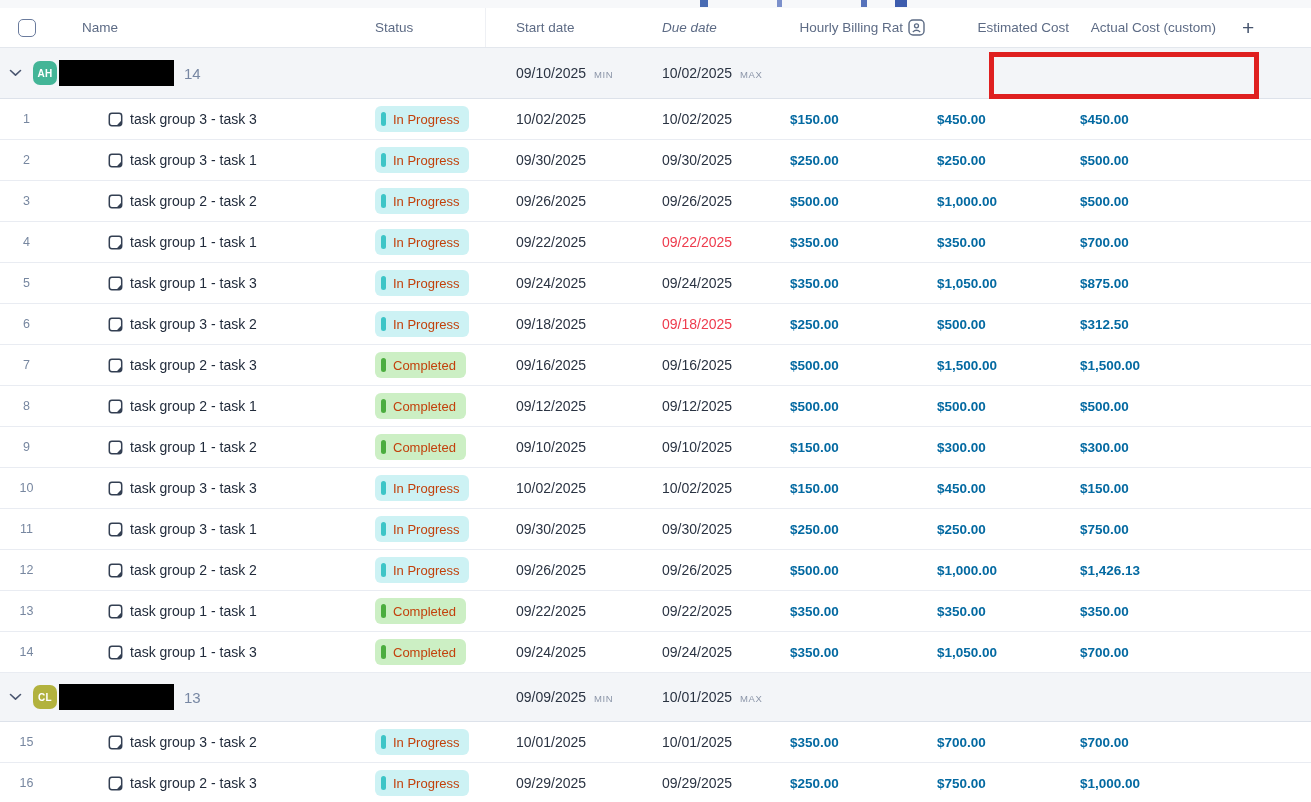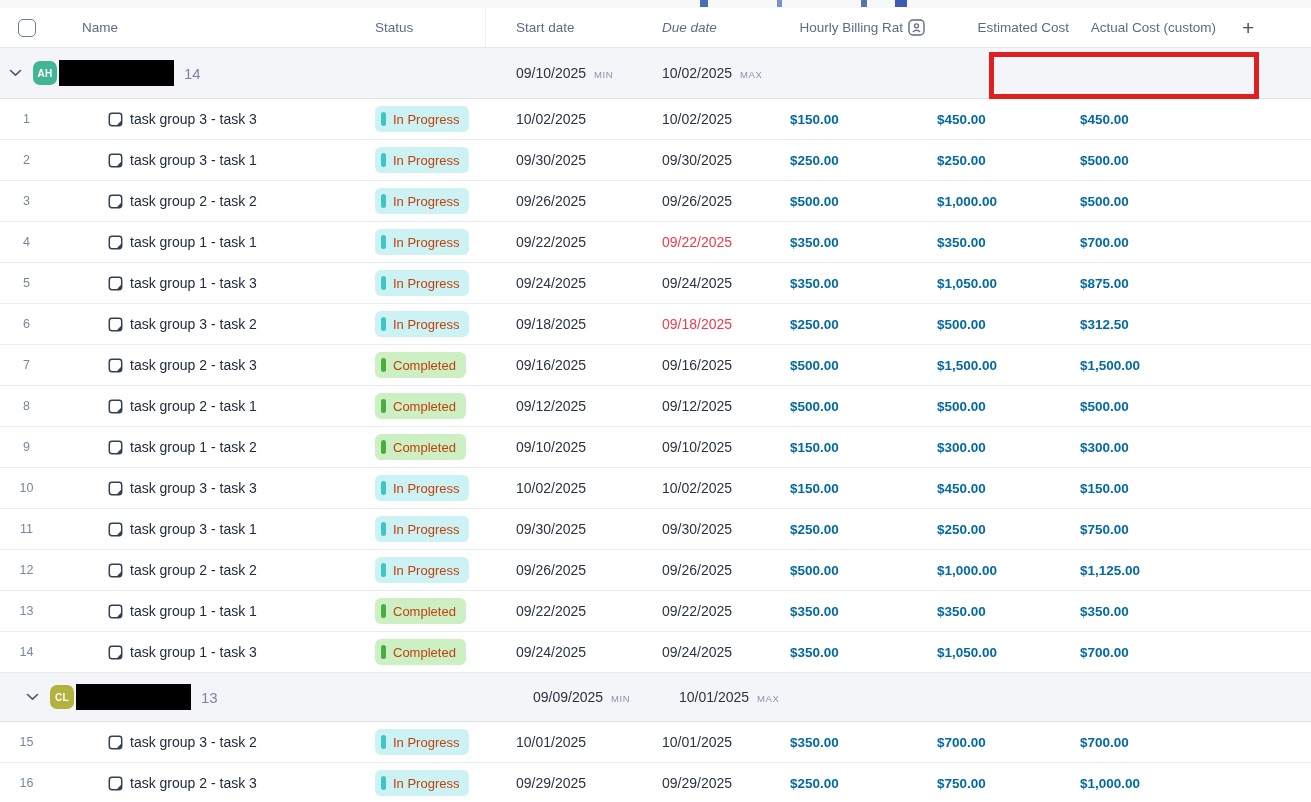--- a/index.html
+++ b/index.html
@@ -383,21 +383,21 @@
         <span>task group 2 - task 2</span>
       </div>
       <div class="c-status"><span class="badge" style="background: rgb(205, 242, 244);">
           <span class="bar" style="background: rgb(61, 197, 199);"></span>
           <span>In Progress</span>
         </span></div>
       <div class="c-start">09/26/2025</div>
       <div class="c-due">09/26/2025</div>
       <div class="c-money">$500.00</div>
       <div class="c-money">$1,000.00</div>
-      <div class="c-money">$1,125.00</div>
+      <div class="c-money">$1,426.13</div>
       <div></div>
     </div>
     <div class="grid-row task-row">
       <div class="c-num">13</div>
       <div class="c-name">
         <span>
           <svg width="15" height="15" viewBox="0 0 15 15">
             <rect x="1.3" y="1.3" width="12.4" height="12.4" rx="2.6" fill="none" stroke="#333f52" stroke-width="1.5"></rect>
             <path d="M8.6 13.4 L13.4 8.6 L13.4 10.9 A2.5 2.5 0 0 1 10.9 13.4 Z" fill="#333f52"></path>
           </svg>
@@ -430,21 +430,21 @@
           <span class="bar" style="background: rgb(75, 173, 63);"></span>
           <span>Completed</span>
         </span></div>
       <div class="c-start">09/24/2025</div>
       <div class="c-due">09/24/2025</div>
       <div class="c-money">$350.00</div>
       <div class="c-money">$1,050.00</div>
       <div class="c-money">$700.00</div>
       <div></div>
     </div>
-    <div class="grid-row group-row" style="height: 49px; padding-left: 17px;">
+    <div class="grid-row group-row" style="height: 49px;">
       <div class="g-name" style="grid-column: 1 / span 3;">
         <span class="chevron">
           <svg width="13" height="8" viewBox="0 0 13 8">
             <polyline points="1.5,1.5 6.5,6.2 11.5,1.5" fill="none" stroke="#4a5670" stroke-width="1.6" stroke-linecap="round" stroke-linejoin="round"></polyline>
           </svg>
         </span>
         <div class="avatar" style="background: rgb(178, 178, 62);">CL</div>
         <div class="redact"></div>
         <span class="g-count">13</span>
       </div>

